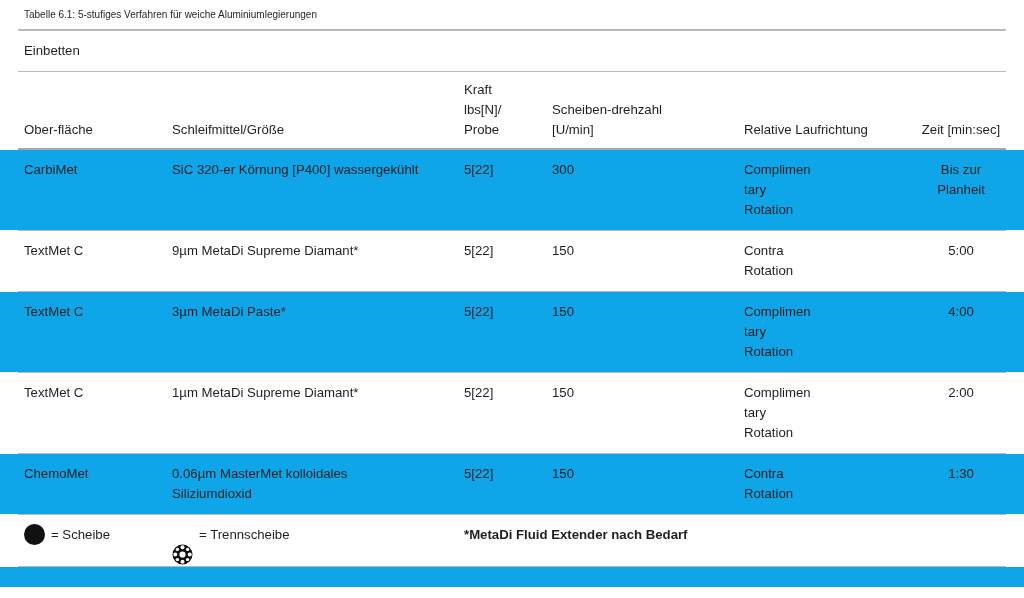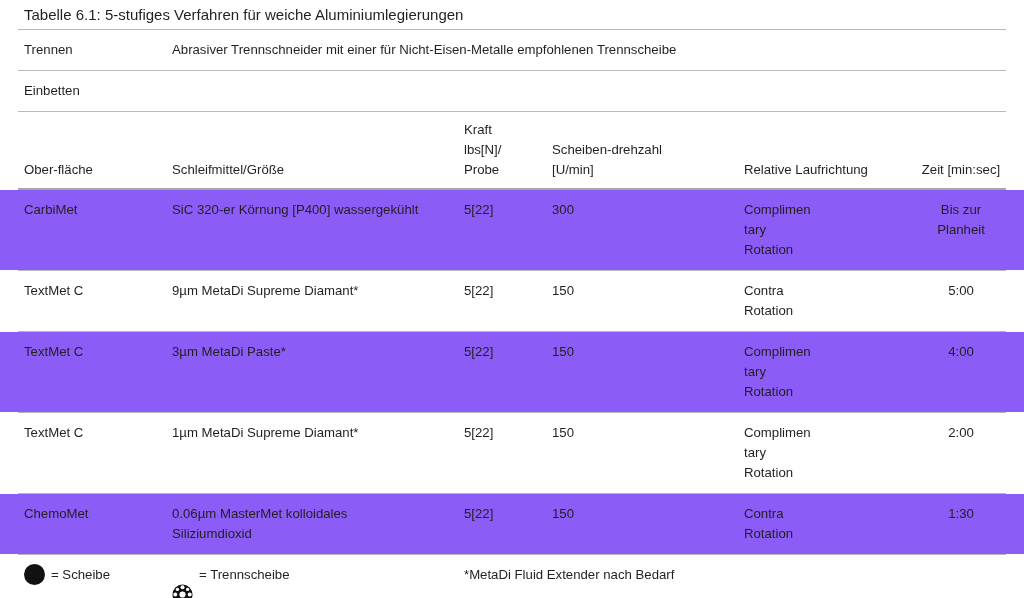--- a/index.html
+++ b/index.html
@@ -18,21 +18,21 @@
     -webkit-font-smoothing: antialiased;
   }
 
   .table-wrap {
     width: 1024px;
     padding: 0;
   }
 
   
   .caption {
-    font-size: 15px;
+    font-size: 10px;
     line-height: 17px;
     color: #231f20;
     padding: 6px 0 6px 24px;
     white-space: nowrap;
   }
 
   
   .rule {
     height: 1px;
     background: #b9b9b9;
@@ -45,21 +45,21 @@
   }
 
   
   .row {
     display: flex;
     align-items: flex-start;
     padding: 10px 18px 10px 18px;
     font-size: 13.2px;
     line-height: 20px;
   }
-  .row.shaded { background: #8b5cf6; }
+  .row.shaded { background: #0ea5e9; }
   .row.plain  { background: #ffffff; }
 
   .row .c {
     padding-right: 8px;
     white-space: pre-line;
   }
 
   
   .c-surface   { width: 154px; flex: 0 0 154px; padding-left: 6px; }
   .c-abrasive  { width: 292px; flex: 0 0 292px; }
@@ -100,34 +100,30 @@
     border-radius: 50%;
     background: #111111;
     flex: 0 0 21px;
   }
   .icon-holder {
     display: inline-block;
     width: 21px;
     height: 21px;
     flex: 0 0 21px;
   }
-  .footnote { white-space: nowrap; }
+  .footnote { white-space: nowrap; font-weight: bold; }
 </style>
 </head>
 <body>
 
 <div class="table-wrap">
 
   <div class="caption">Tabelle 6.1: 5-stufiges Verfahren für weiche Aluminiumlegierungen</div>
   <div class="rule"></div>
 
-  <div class="row plain">
-    <div class="c c-label">Trennen</div>
-    <div class="c c-wide">Abrasiver Trennschneider mit einer für Nicht-Eisen-Metalle empfohlenen Trennscheibe</div>
-  </div>
   <div class="rule"></div>
 
   <div class="row plain">
     <div class="c c-label">Einbetten</div>
   </div>
   <div class="rule"></div>
 
   <div class="row header plain">
     <div class="c c-surface">Ober-fläche</div>
     <div class="c c-abrasive">Schleifmittel/Größe</div>

